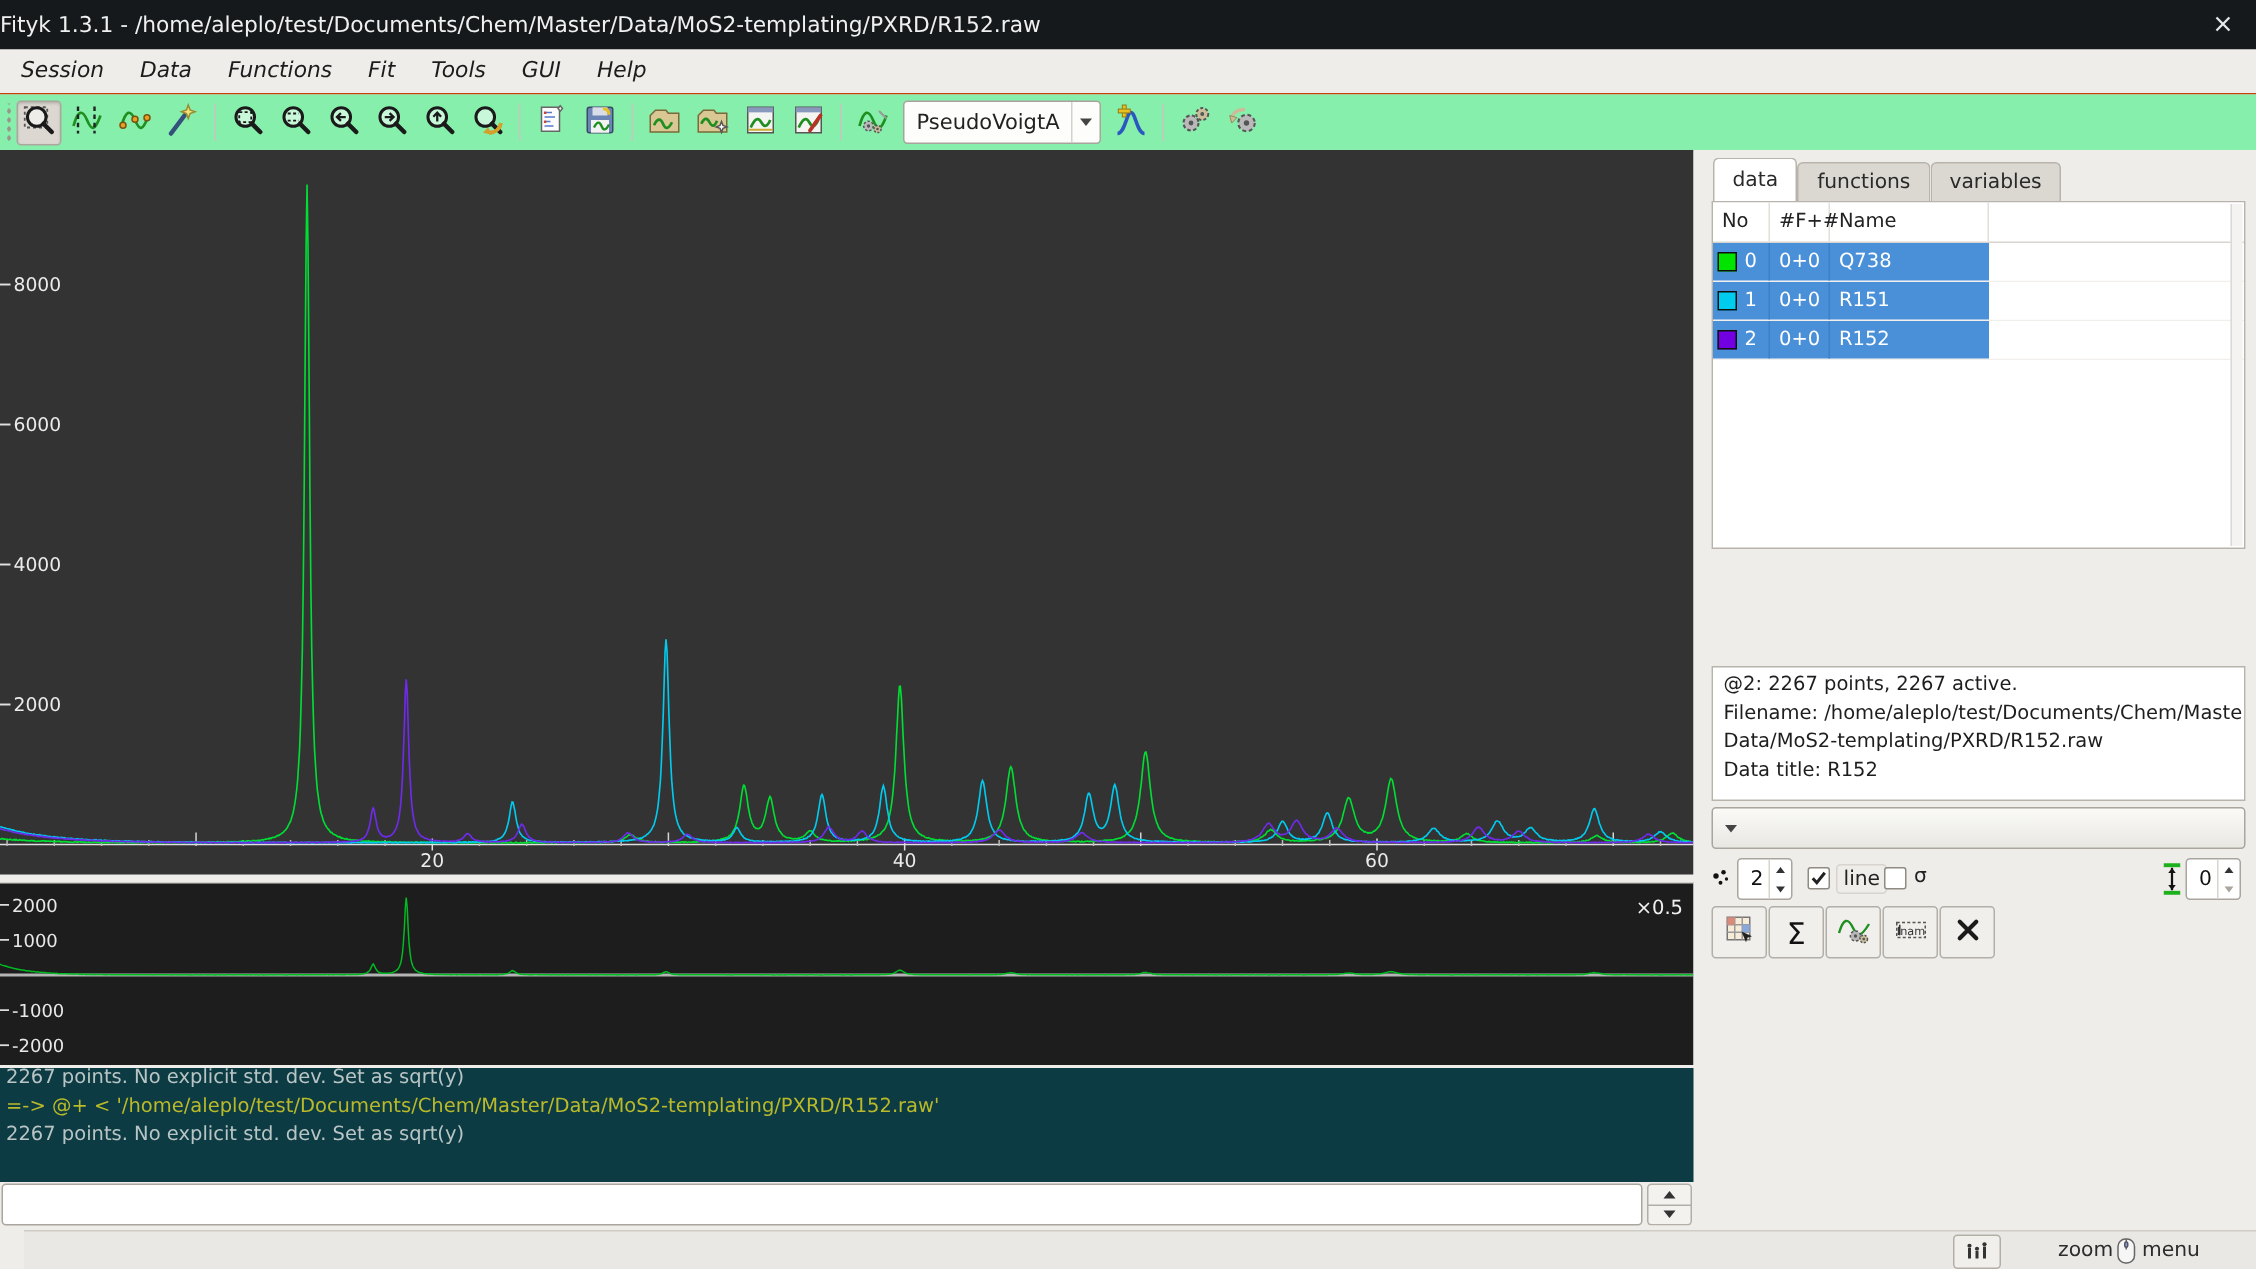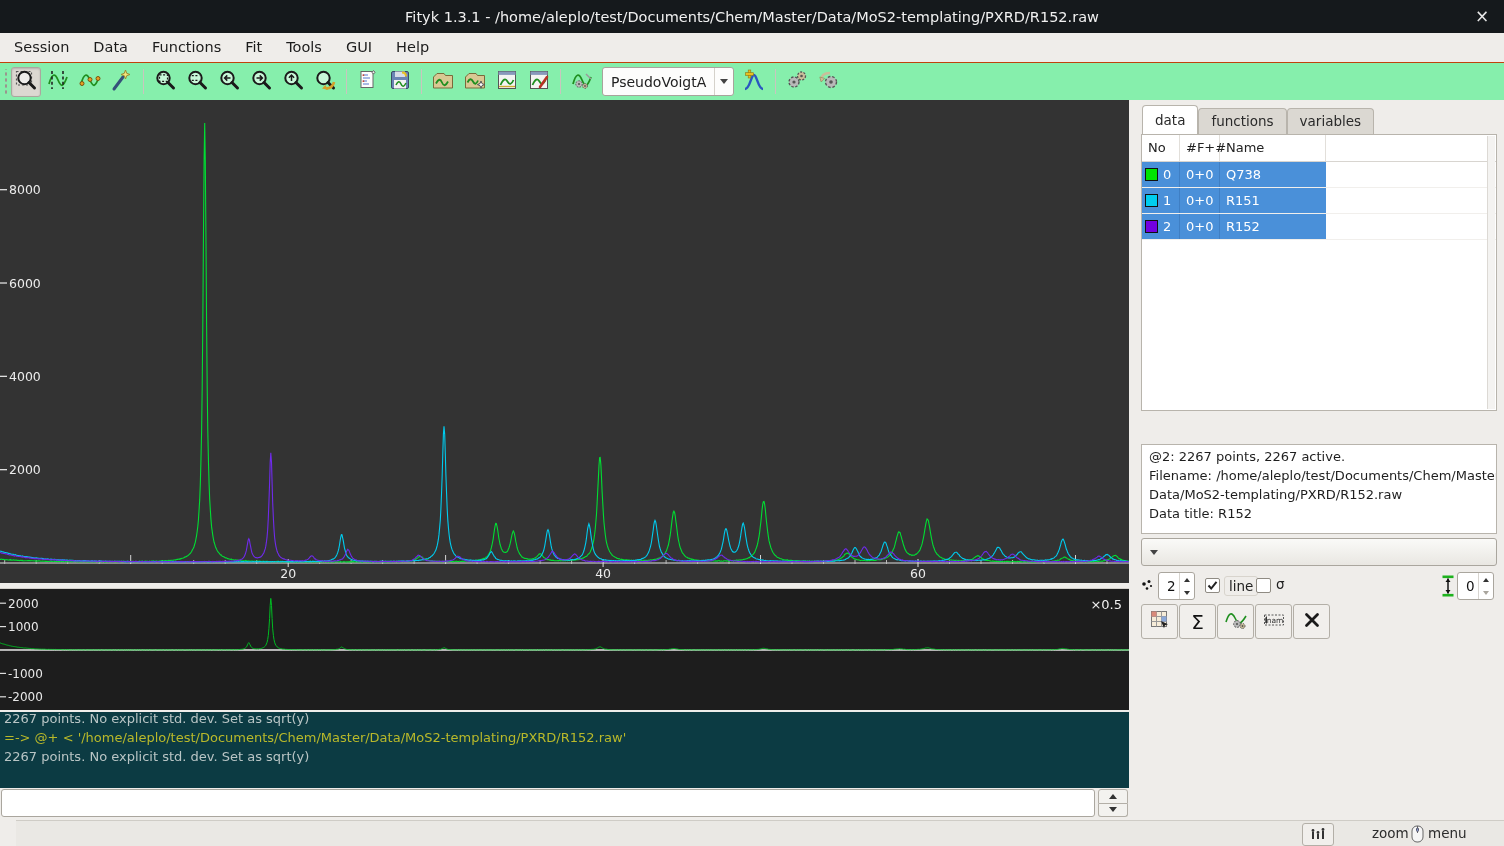--- a/index.html
+++ b/index.html
@@ -1,28 +1,28 @@
 <!DOCTYPE html>
 <html><head>
 <meta charset="utf-8">
 <style>
   html,body{margin:0;padding:0;width:1504px;height:846px;overflow:hidden;
     font-family:"DejaVu Sans","Liberation Sans",sans-serif;background:#efedea;}
   #app{position:absolute;left:0;top:0;width:1504px;height:846px;background:#efedea;}
 
   
   .titlebar{position:absolute;left:0;top:0;width:1504px;height:33px;background:#15191c;
-    display:flex;align-items:center;justify-content:center;}
+    display:flex;align-items:center;}
   .titlebar .title{color:#f0f0f0;font-size:14.5px;}
   .titlebar .close{position:absolute;right:10px;top:4px;width:24px;height:24px;color:#e8e8e8;
     font-size:17px;text-align:center;line-height:24px;cursor:default;}
 
   
   .menubar{position:absolute;left:0;top:33px;width:1504px;height:29px;background:#efedea;
-    display:flex;align-items:center;border-bottom:1px solid #c2410c;}
+    display:flex;align-items:center;border-bottom:1px solid #c2410c;font-style:italic;}
   .menubar .mitem{padding:0 12px;font-size:14.5px;color:#1c1c1c;line-height:29px;}
   .menubar .mitem:first-child{margin-left:2px;}
 
   
   .toolbar{position:absolute;left:0;top:63px;width:1504px;height:37px;background:#86efac;
     display:flex;align-items:center;border-bottom:1px solid #c6c3bd;}
   .grip{width:8px;height:26px;margin-left:2px;
     background:radial-gradient(#9a968e 1px, transparent 1.3px);background-size:4px 6px;background-position:2px 2px;background-repeat:repeat-y;}
   .tbtn{width:30px;height:30px;border:1px solid transparent;border-radius:3px;display:flex;
     align-items:center;justify-content:center;margin:0 1px;box-sizing:border-box;}
@@ -66,21 +66,21 @@
   .sb-zoom{position:absolute;left:1356px;top:4px;font-size:13.5px;color:#2c2c2c;}
   .sb-mouse{position:absolute;left:1394px;top:3px;}
   .sb-menu{position:absolute;left:1412px;top:4px;font-size:13.5px;color:#2c2c2c;}
 
   
   .sidebar{position:absolute;left:1136px;top:100px;width:368px;height:720px;background:#efedea;}
   .tabs{position:absolute;left:6px;top:6px;height:28px;display:flex;align-items:flex-end;}
   .tab{font-size:13.5px;color:#2a2a2a;padding:0 12px;border:1px solid #b8b4ac;border-bottom:none;
     border-radius:4px 4px 0 0;height:25px;line-height:25px;background:#dbd8d2;margin-right:0px;}
   .tab.active{background:#ffffff;height:28px;line-height:28px;position:relative;z-index:2;}
-  .dlist{position:absolute;left:5px;top:34px;width:356px;height:277px;background:#ffffff;border:1px solid #b8b4ac;box-sizing:border-box;z-index:1;}
+  .dlist{position:absolute;left:5px;top:34px;width:356px;height:232px;background:#ffffff;border:1px solid #b8b4ac;box-sizing:border-box;z-index:1;}
   .dhead{display:flex;height:26px;border-bottom:1px solid #d8d5d0;background:#fff;}
   .dhead .hc{font-size:13px;color:#222;line-height:26px;padding-left:6px;border-right:1px solid #e2dfda;box-sizing:border-box;}
   .hc.c-no{width:38px;}.hc.c-ff{width:40px;}.hc.c-name{width:106px;}.hc.c-fill{flex:1;border-right:none;}
   .drow{height:25px;display:flex;border-bottom:1px solid #f1efec;}
   .drow .sel{width:184px;display:flex;background:#4a90d9;color:#fff;}
   .drow .cell{box-sizing:border-box;font-size:13px;line-height:25px;border-right:1px solid #3f7fc4;display:flex;align-items:center;}
   .cell.c-no{width:38px;padding-left:3px;}
   .cell.c-ff{width:40px;padding-left:6px;}
   .cell.c-name{width:106px;padding-left:6px;border-right:none;}
   .swatch{width:13px;height:13px;border:1px solid #101010;margin-right:5px;box-sizing:border-box;}

